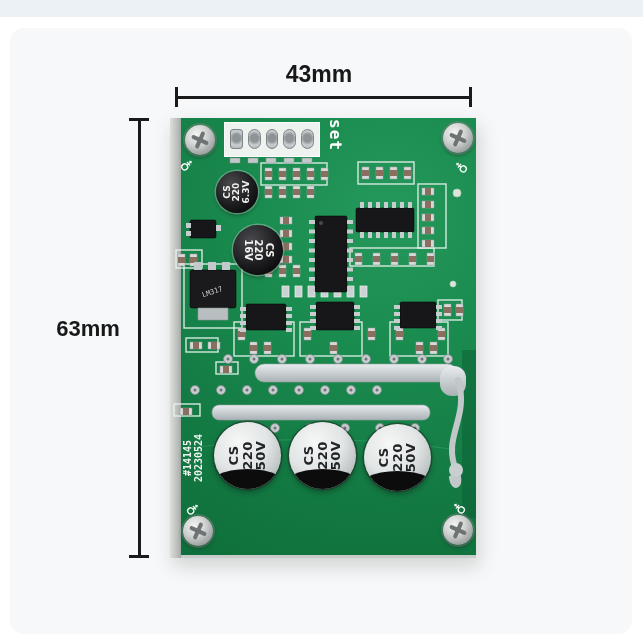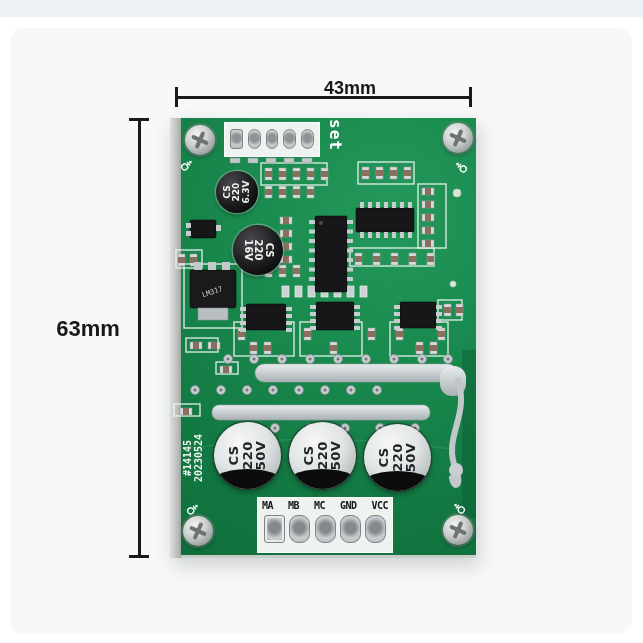--- a/index.html
+++ b/index.html
@@ -3,21 +3,21 @@
 <meta charset="utf-8">
 <style>
   html,body{margin:0;padding:0;}
   .stage{position:relative;width:643px;height:643px;background:#ffffff;overflow:hidden;
          font-family:"Liberation Sans",sans-serif;}
   .top-strip{position:absolute;left:0;top:0;width:643px;height:17px;background:var(--top-strip,#ecf1f5);}
   .card{position:absolute;left:10px;top:28px;width:622px;height:606px;background:var(--card,#f7f8f9);border-radius:14px;}
 
   
   .dim-label{position:absolute;color:#181818;font-weight:bold;}
-  .dimh-label{left:262px;top:78px;width:114px;text-align:right;font-size:18px;}
+  .dimh-label{left:262px;top:61px;width:114px;text-align:center;font-size:23px;}
   .dimv-label{left:48px;top:316px;width:80px;text-align:center;font-size:22px;}
   .dimh-line{position:absolute;left:177px;top:96px;width:294px;height:3px;background:#1a1a1a;}
   .dimh-tick{position:absolute;top:87px;width:3px;height:20px;background:#1a1a1a;}
   .dimv-line{position:absolute;left:138px;top:120px;width:3px;height:438px;background:#1a1a1a;}
   .dimv-tick{position:absolute;left:129px;width:20px;height:3px;background:#1a1a1a;}
 
   
   .board{position:absolute;left:170px;top:118px;width:306px;height:440px;
          box-shadow:3px 8px 18px rgba(70,80,75,.22);}
   .board-edge{position:absolute;left:0;top:0;width:12px;height:440px;
@@ -450,30 +450,14 @@
           <span>220</span>
           <span>50V</span>
         </div>
     </div>
 
     <div class="serial">
       <div>#14145</div>
       <div>20230524</div>
     </div>
 
-    <div class="bot-box">
-      <div class="bot-labels">
-        <span>MA</span>
-        <span>MB</span>
-        <span>MC</span>
-        <span>GND</span>
-        <span>VCC</span>
-      </div>
-      <div class="bot-pads">
-        <span class="pad first"></span>
-        <span class="pad"></span>
-        <span class="pad"></span>
-        <span class="pad"></span>
-        <span class="pad"></span>
-      </div>
-    </div>
   </div>
 </div>
 
 </body></html>

